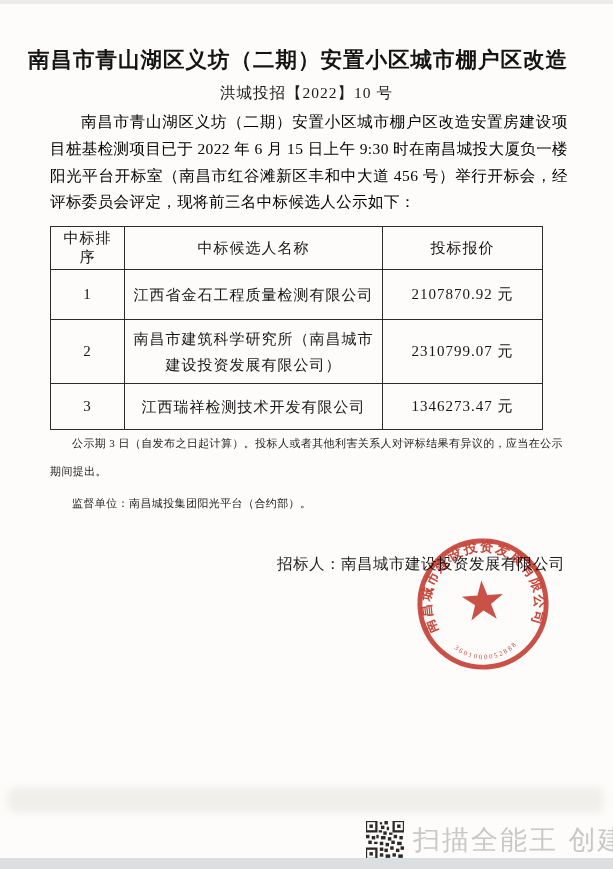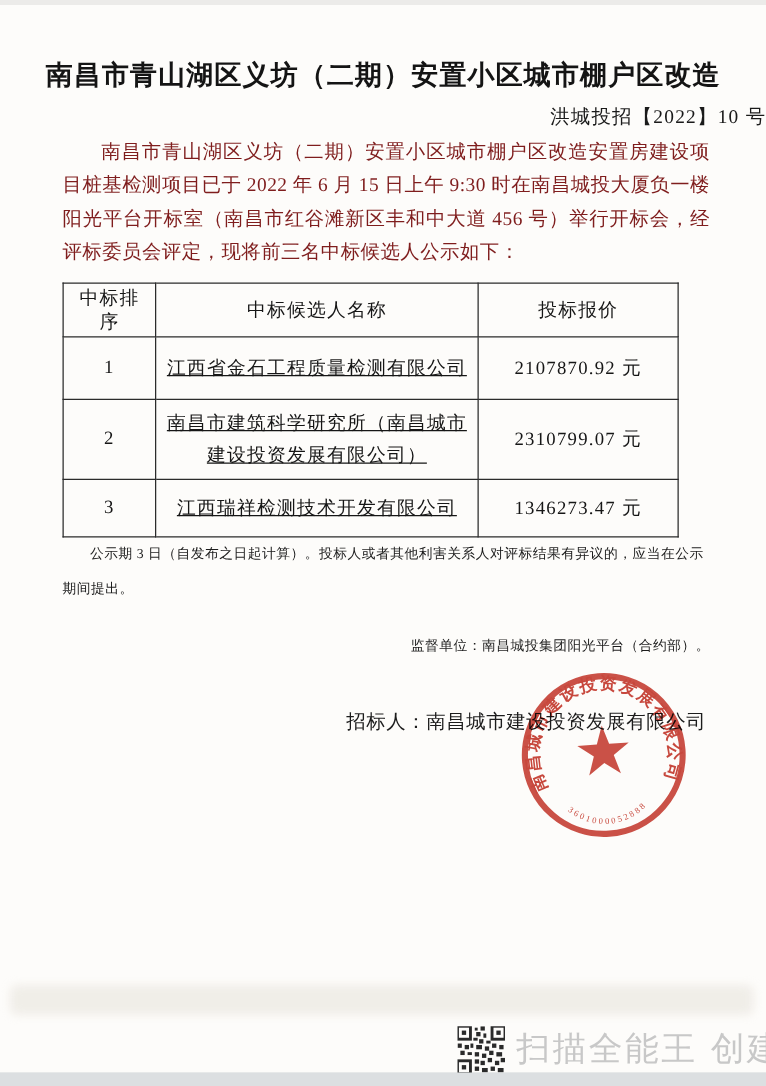--- a/index.html
+++ b/index.html
@@ -13,49 +13,49 @@
     position:absolute;left:0;top:4px;right:0;bottom:11px;
     background:#fdfcfa;
   }
   .edge-top{position:absolute;left:0;top:0;width:613px;height:4px;background:#ecebe9;}
   .edge-bottom{position:absolute;left:0;bottom:0;width:613px;height:11px;background:#dcdfe1;}
   .scan-band{
     position:absolute;left:8px;top:784px;width:595px;height:24px;
     background:rgba(214,207,196,0.32);filter:blur(4px);border-radius:6px;
   }
   .title{
-    margin:36px 28px 0 28px;text-align:center;
+    margin:36px 28px 0 28px;
     font-weight:bold;font-size:21.5px;line-height:40px;letter-spacing:1px;
     color:#141414;
   }
   .doc-number{
-    margin-top:3px;text-align:right;font-size:15.5px;color:#1a1a1a;letter-spacing:1px;font-family:Liberation Serif, serif;
+    margin-top:3px;text-align:center;font-size:15.5px;color:#1a1a1a;letter-spacing:1px;font-family:Liberation Serif, serif;
   }
   .para{
     margin:5px 45px 0 50px;
     font-size:15.5px;line-height:26.8px;text-align:justify;text-indent:2em;
-    letter-spacing:0.4px;color:#7f1d1d;
+    letter-spacing:0.4px;color:#000000;
   }
   table.bid-table{
     border-collapse:collapse;margin:10px 0 0 50px;table-layout:fixed;
     font-size:15px;color:#161616;padding-left:25px;
   }
   table.bid-table td,table.bid-table th{
     border:1.6px solid #2b2b2b;text-align:center;vertical-align:middle;
     padding:2px 6px;font-weight:normal;letter-spacing:1px;
   }
   table.bid-table th{font-size:15px;}
   .col-rank{width:74px;}
   .col-name{width:258px;}
   .col-price{width:160px;}
   tr.hdr{height:32px;}
   tr.r1{height:50px;}
   tr.r2{height:64px;}
   tr.r3{height:46px;}
-  td.name-cell{line-height:26px;text-decoration:underline;}
+  td.name-cell{line-height:26px;}
   .note{margin-top:8px;}
   .line-indent{
     margin:0 45px 0 50px;font-size:11px;line-height:27.5px;
     text-indent:2em;letter-spacing:0.4px;
   }
   .sig-block{margin-top:32px;position:relative;}
   .sig-tenderer{
     text-align:right;padding-right:48px;font-size:15.5px;line-height:27px;letter-spacing:0.5px;
   }
   .sig-date{
@@ -111,21 +111,21 @@
       </tr>
       <tr class="r3">
         <td>3</td>
         <td class="name-cell">江西瑞祥检测技术开发有限公司</td>
         <td>1346273.47 元</td>
       </tr>
     </tbody>
   </table>
 
   <div class="line-indent note">公示期 3 日（自发布之日起计算）。投标人或者其他利害关系人对评标结果有异议的，应当在公示期间提出。</div>
-  <div class="line-indent" style="margin-top:19px;text-align:right;">监督单位：南昌城投集团阳光平台（合约部）。</div>
+  <div class="line-indent" style="margin-top:5px;">监督单位：南昌城投集团阳光平台（合约部）。</div>
 
   <div class="sig-block">
     <div class="sig-tenderer">招标人：南昌城市建设投资发展有限公司</div>
   </div>
 
   <svg class="seal" viewBox="0 0 140 140" xmlns="http://www.w3.org/2000/svg">
     <defs>
       <path id="sealArcTop" d="M 22,92 A 53,53 0 1 1 118,92" fill="none"></path>
       <path id="sealArcBottom" d="M 27,98 A 47,47 0 0 0 113,98" fill="none"></path>
     </defs>

